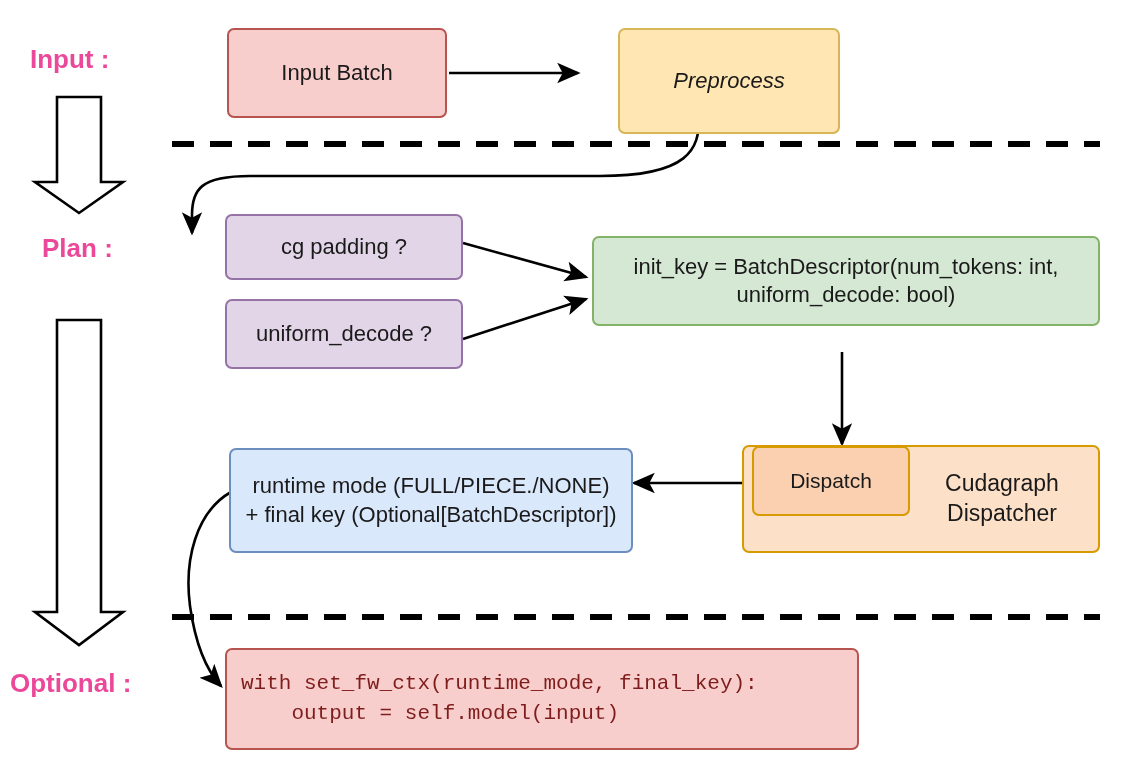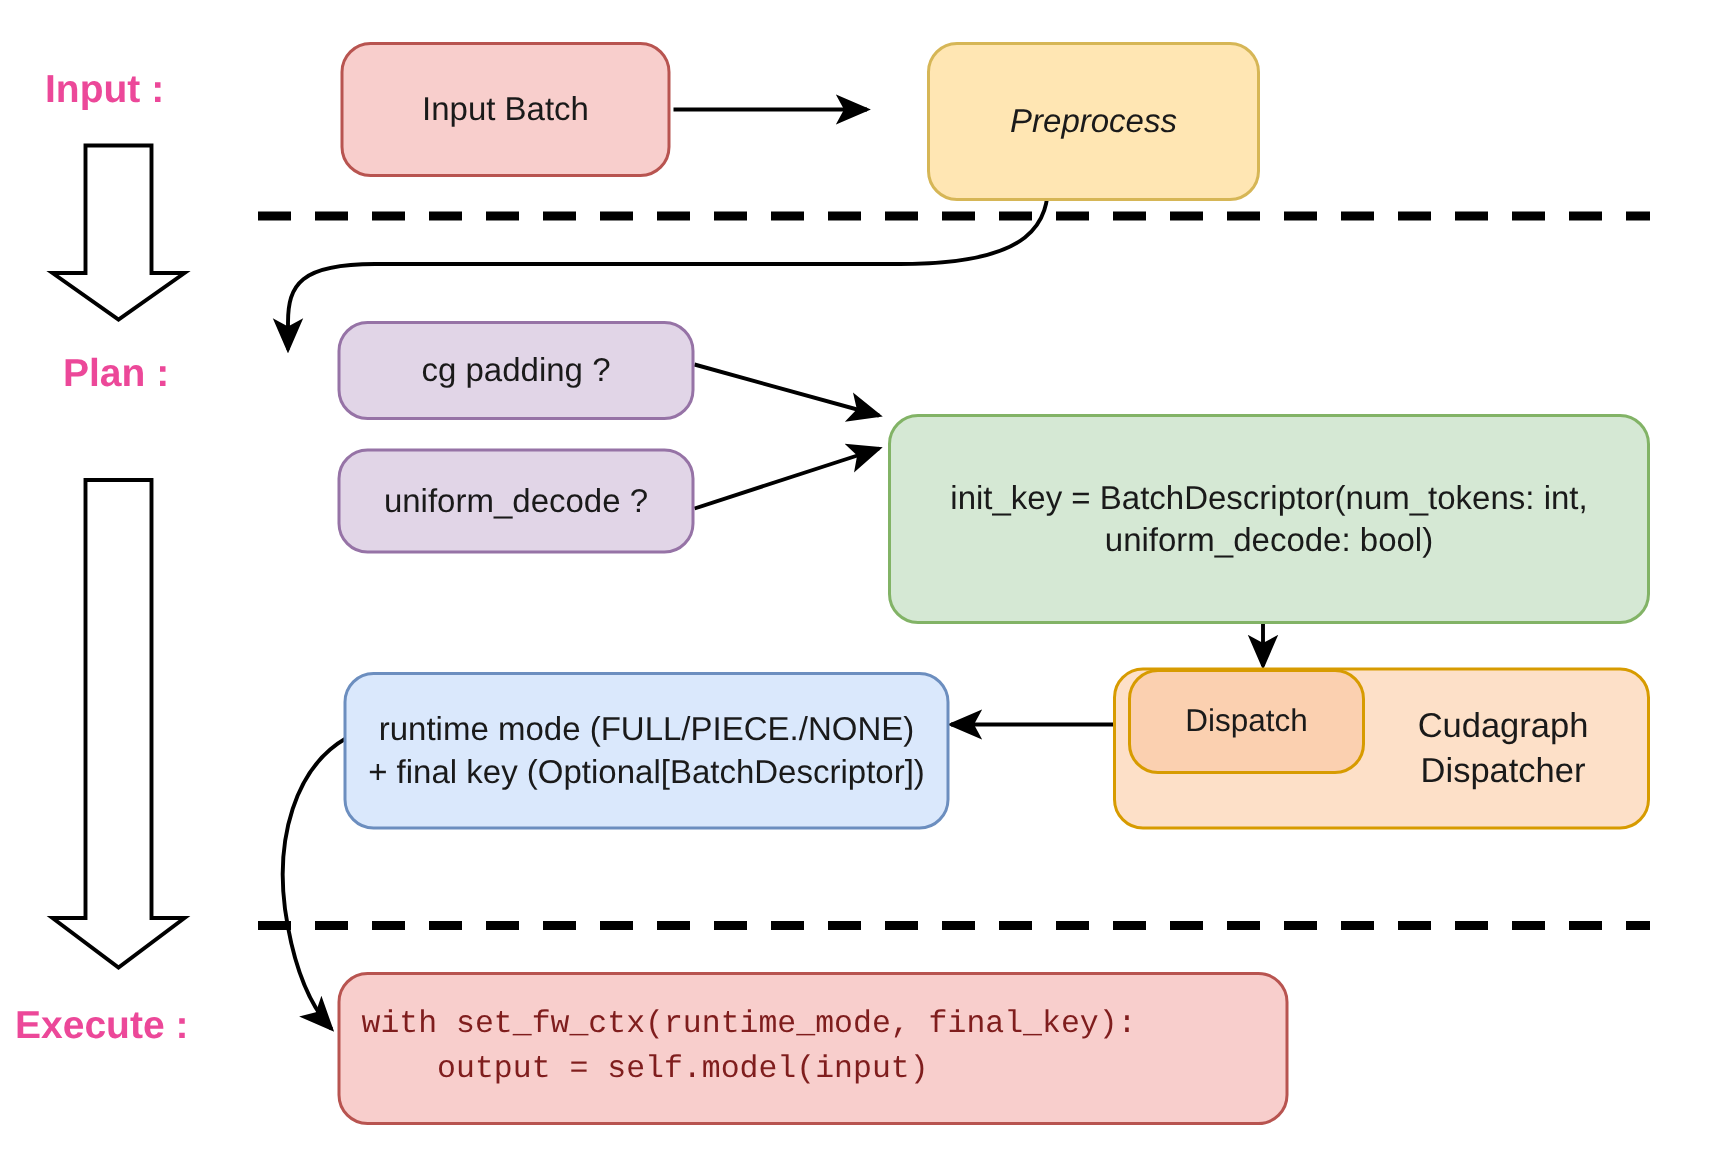--- a/index.html
+++ b/index.html
@@ -26,21 +26,21 @@
     position: absolute;
     font-family: "Liberation Sans", sans-serif;
     font-weight: bold;
     font-size: 26px;
     color: #ec4899;
     white-space: nowrap;
   }
   .node {
     position: absolute;
     box-sizing: border-box;
-    border-radius: 20px;
+    border-radius: 7px;
     border-width: 2px;
     border-style: solid;
     display: flex;
     align-items: center;
     justify-content: center;
     text-align: center;
     font-family: "Liberation Sans", sans-serif;
     font-size: 22px;
     color: #1a1a1a;
     line-height: 1.28;
@@ -107,31 +107,31 @@
 
     <line x1="750" y1="483" x2="634" y2="483" stroke="#000000" stroke-width="2.6" marker-end="url(#ah)"></line>
 
     <path d="M231,492 C196,512 184,560 190,606 C196,648 208,672 221,686" fill="none" stroke="#000000" stroke-width="2.6" marker-end="url(#ah)"></path>
   </svg>
 
   <div class="stage-label" style="left:30px; top:44px;">Input :</div>
 
   <div class="stage-label" style="left:42px; top:233px;">Plan :</div>
 
-  <div class="stage-label" style="left:10px; top:668px;">Execute :</div>
+  <div class="stage-label" style="left:10px; top:668px;">Optional :</div>
 
   <div class="node node-red" style="left:227px; top:28px; width:220px; height:90px;">Input Batch</div>
 
   <div class="node node-yellow" style="left:618px; top:28px; width:222px; height:106px;font-style:italic;">Preprocess</div>
 
   <div class="node node-purple" style="left:225px; top:214px; width:238px; height:66px;">cg padding ?</div>
 
   <div class="node node-purple" style="left:225px; top:299px; width:238px; height:70px;">uniform_decode ?</div>
 
-  <div class="node node-green" style="left:592px; top:236px; width:508px; height:140px; flex-direction:column;margin-top:40px;">
+  <div class="node node-green" style="left:592px; top:236px; width:508px; height:90px; flex-direction:column;">
     <span>init_key = BatchDescriptor(num_tokens: int,</span>
     <span>uniform_decode: bool)</span>
   </div>
 
   <div class="node node-orange-outer" style="left:742px; top:445px; width:358px; height:108px; justify-content:flex-end;">
     <div class="node-title-right" style="right:12px; top:0; bottom:0; width:168px; flex-direction:column;">
       <span>Cudagraph</span>
       <span>Dispatcher</span>
     </div>
   </div>

